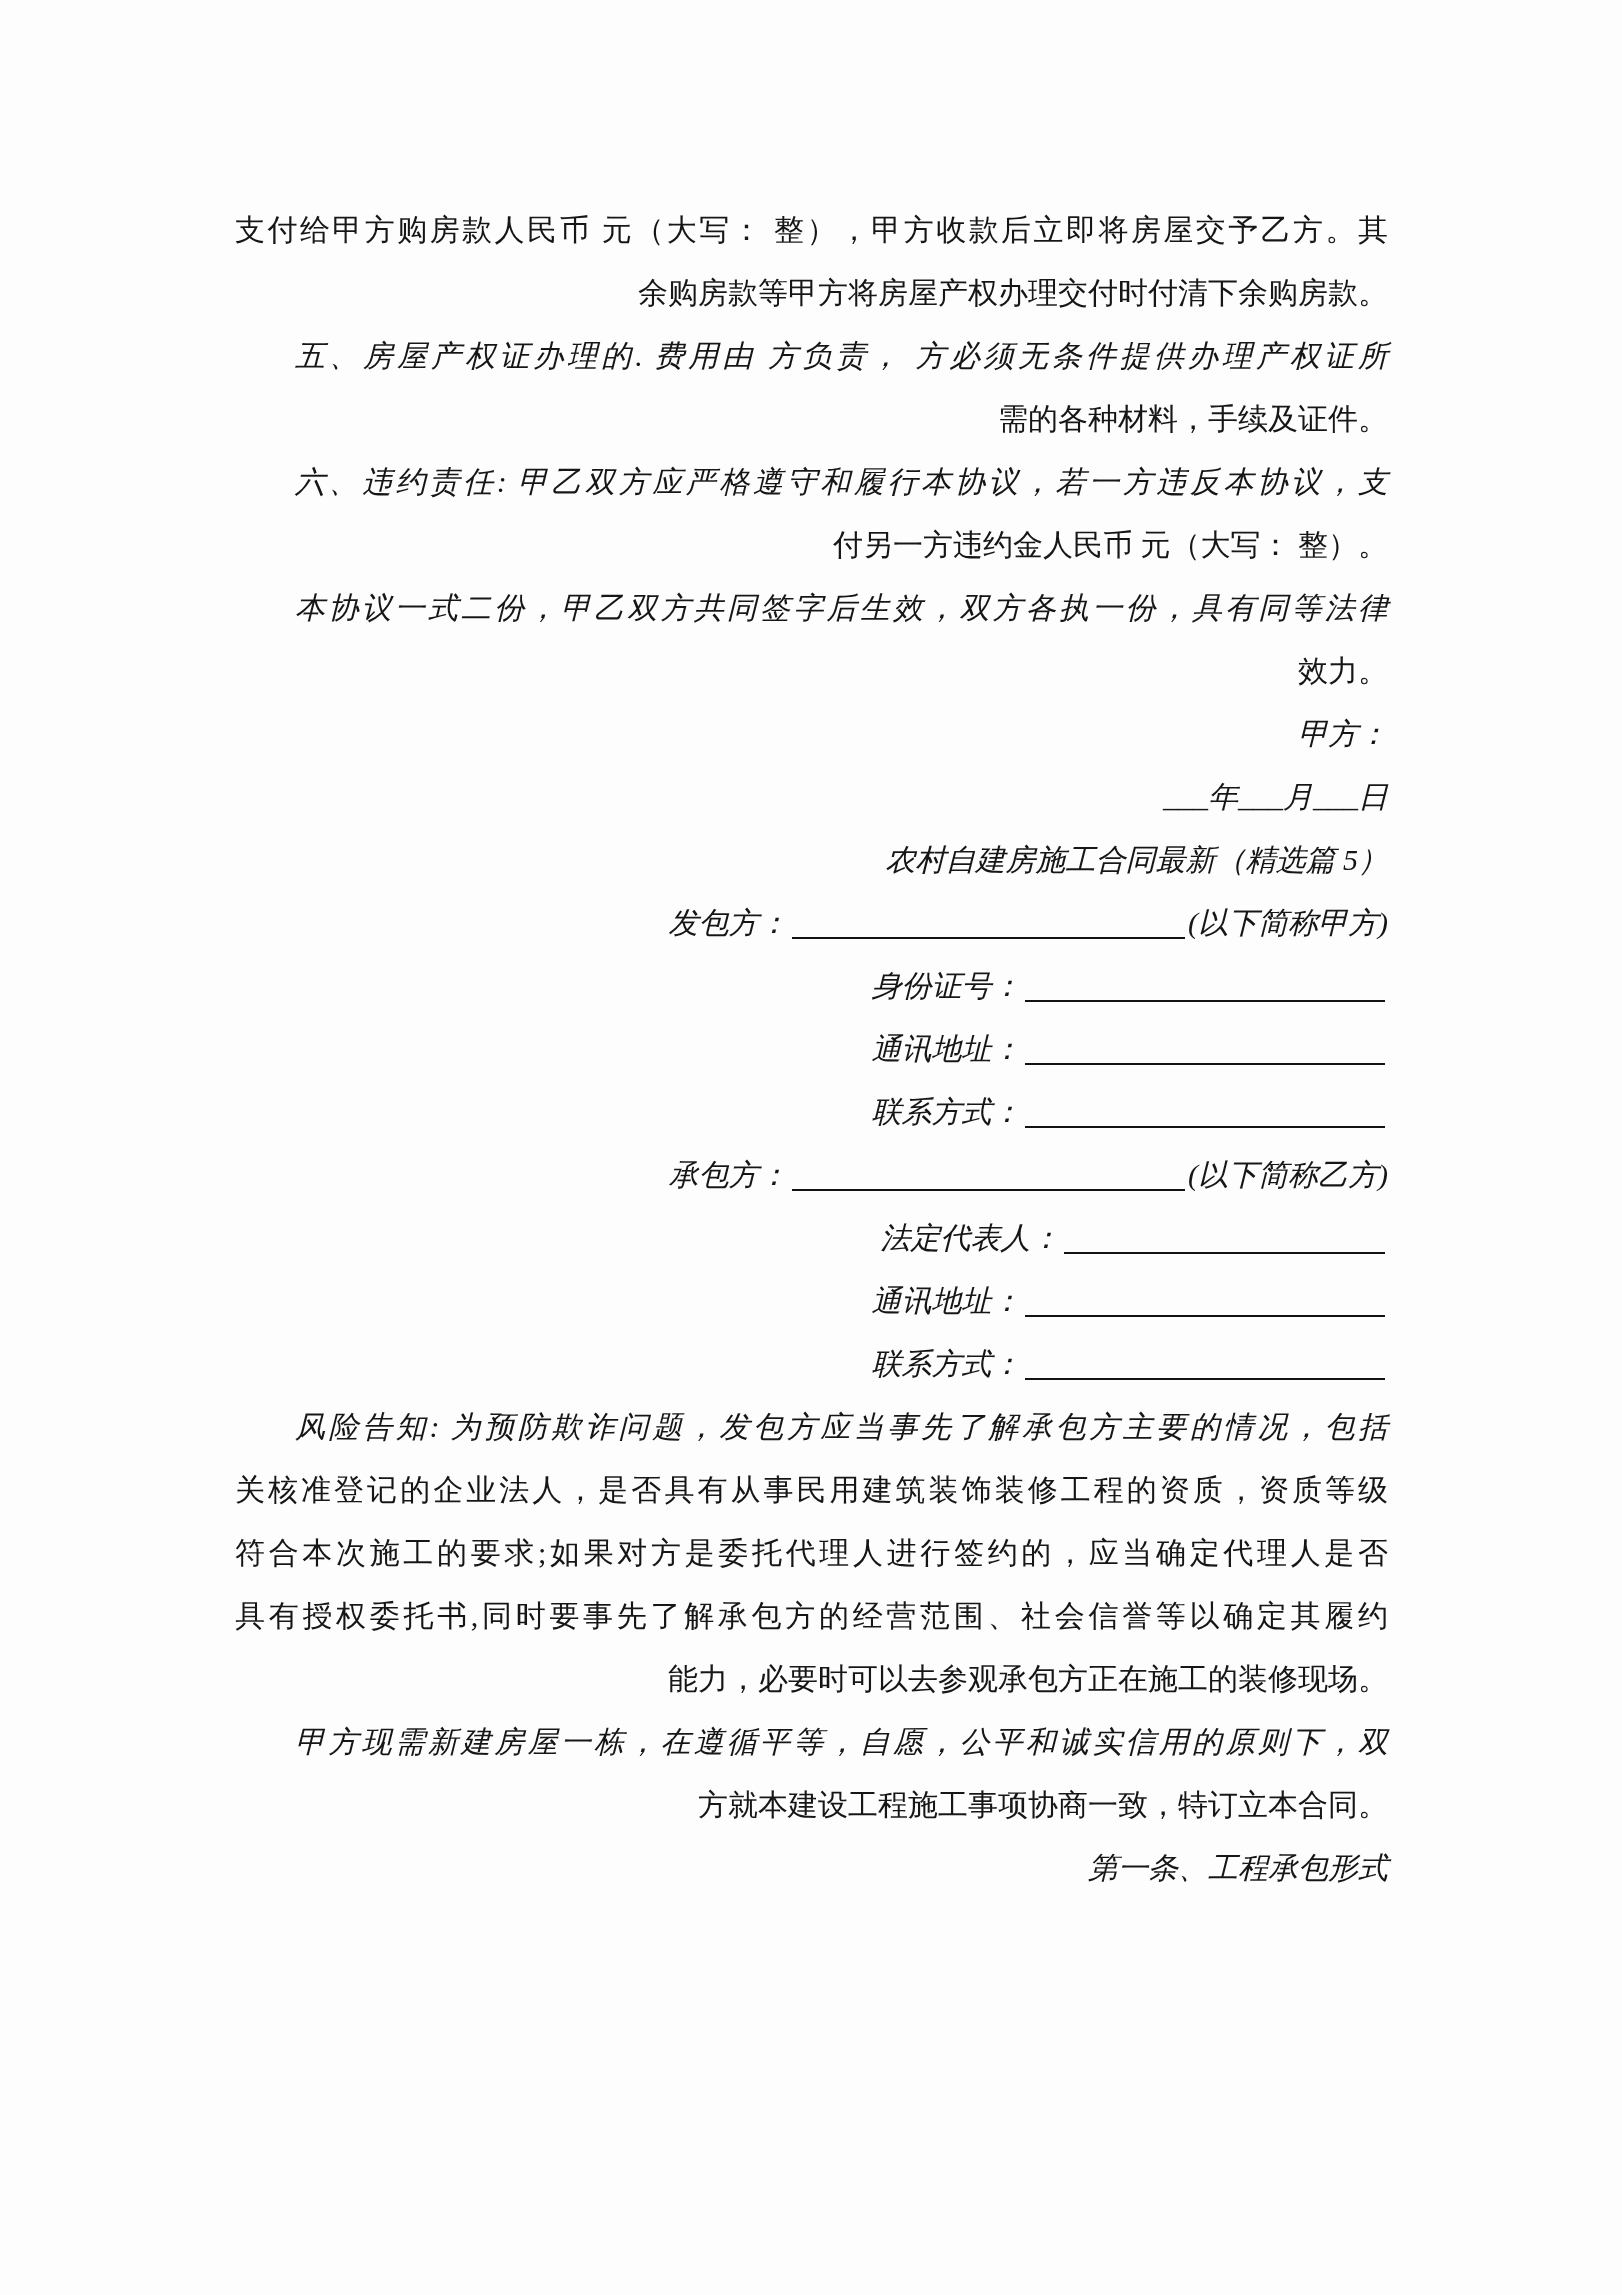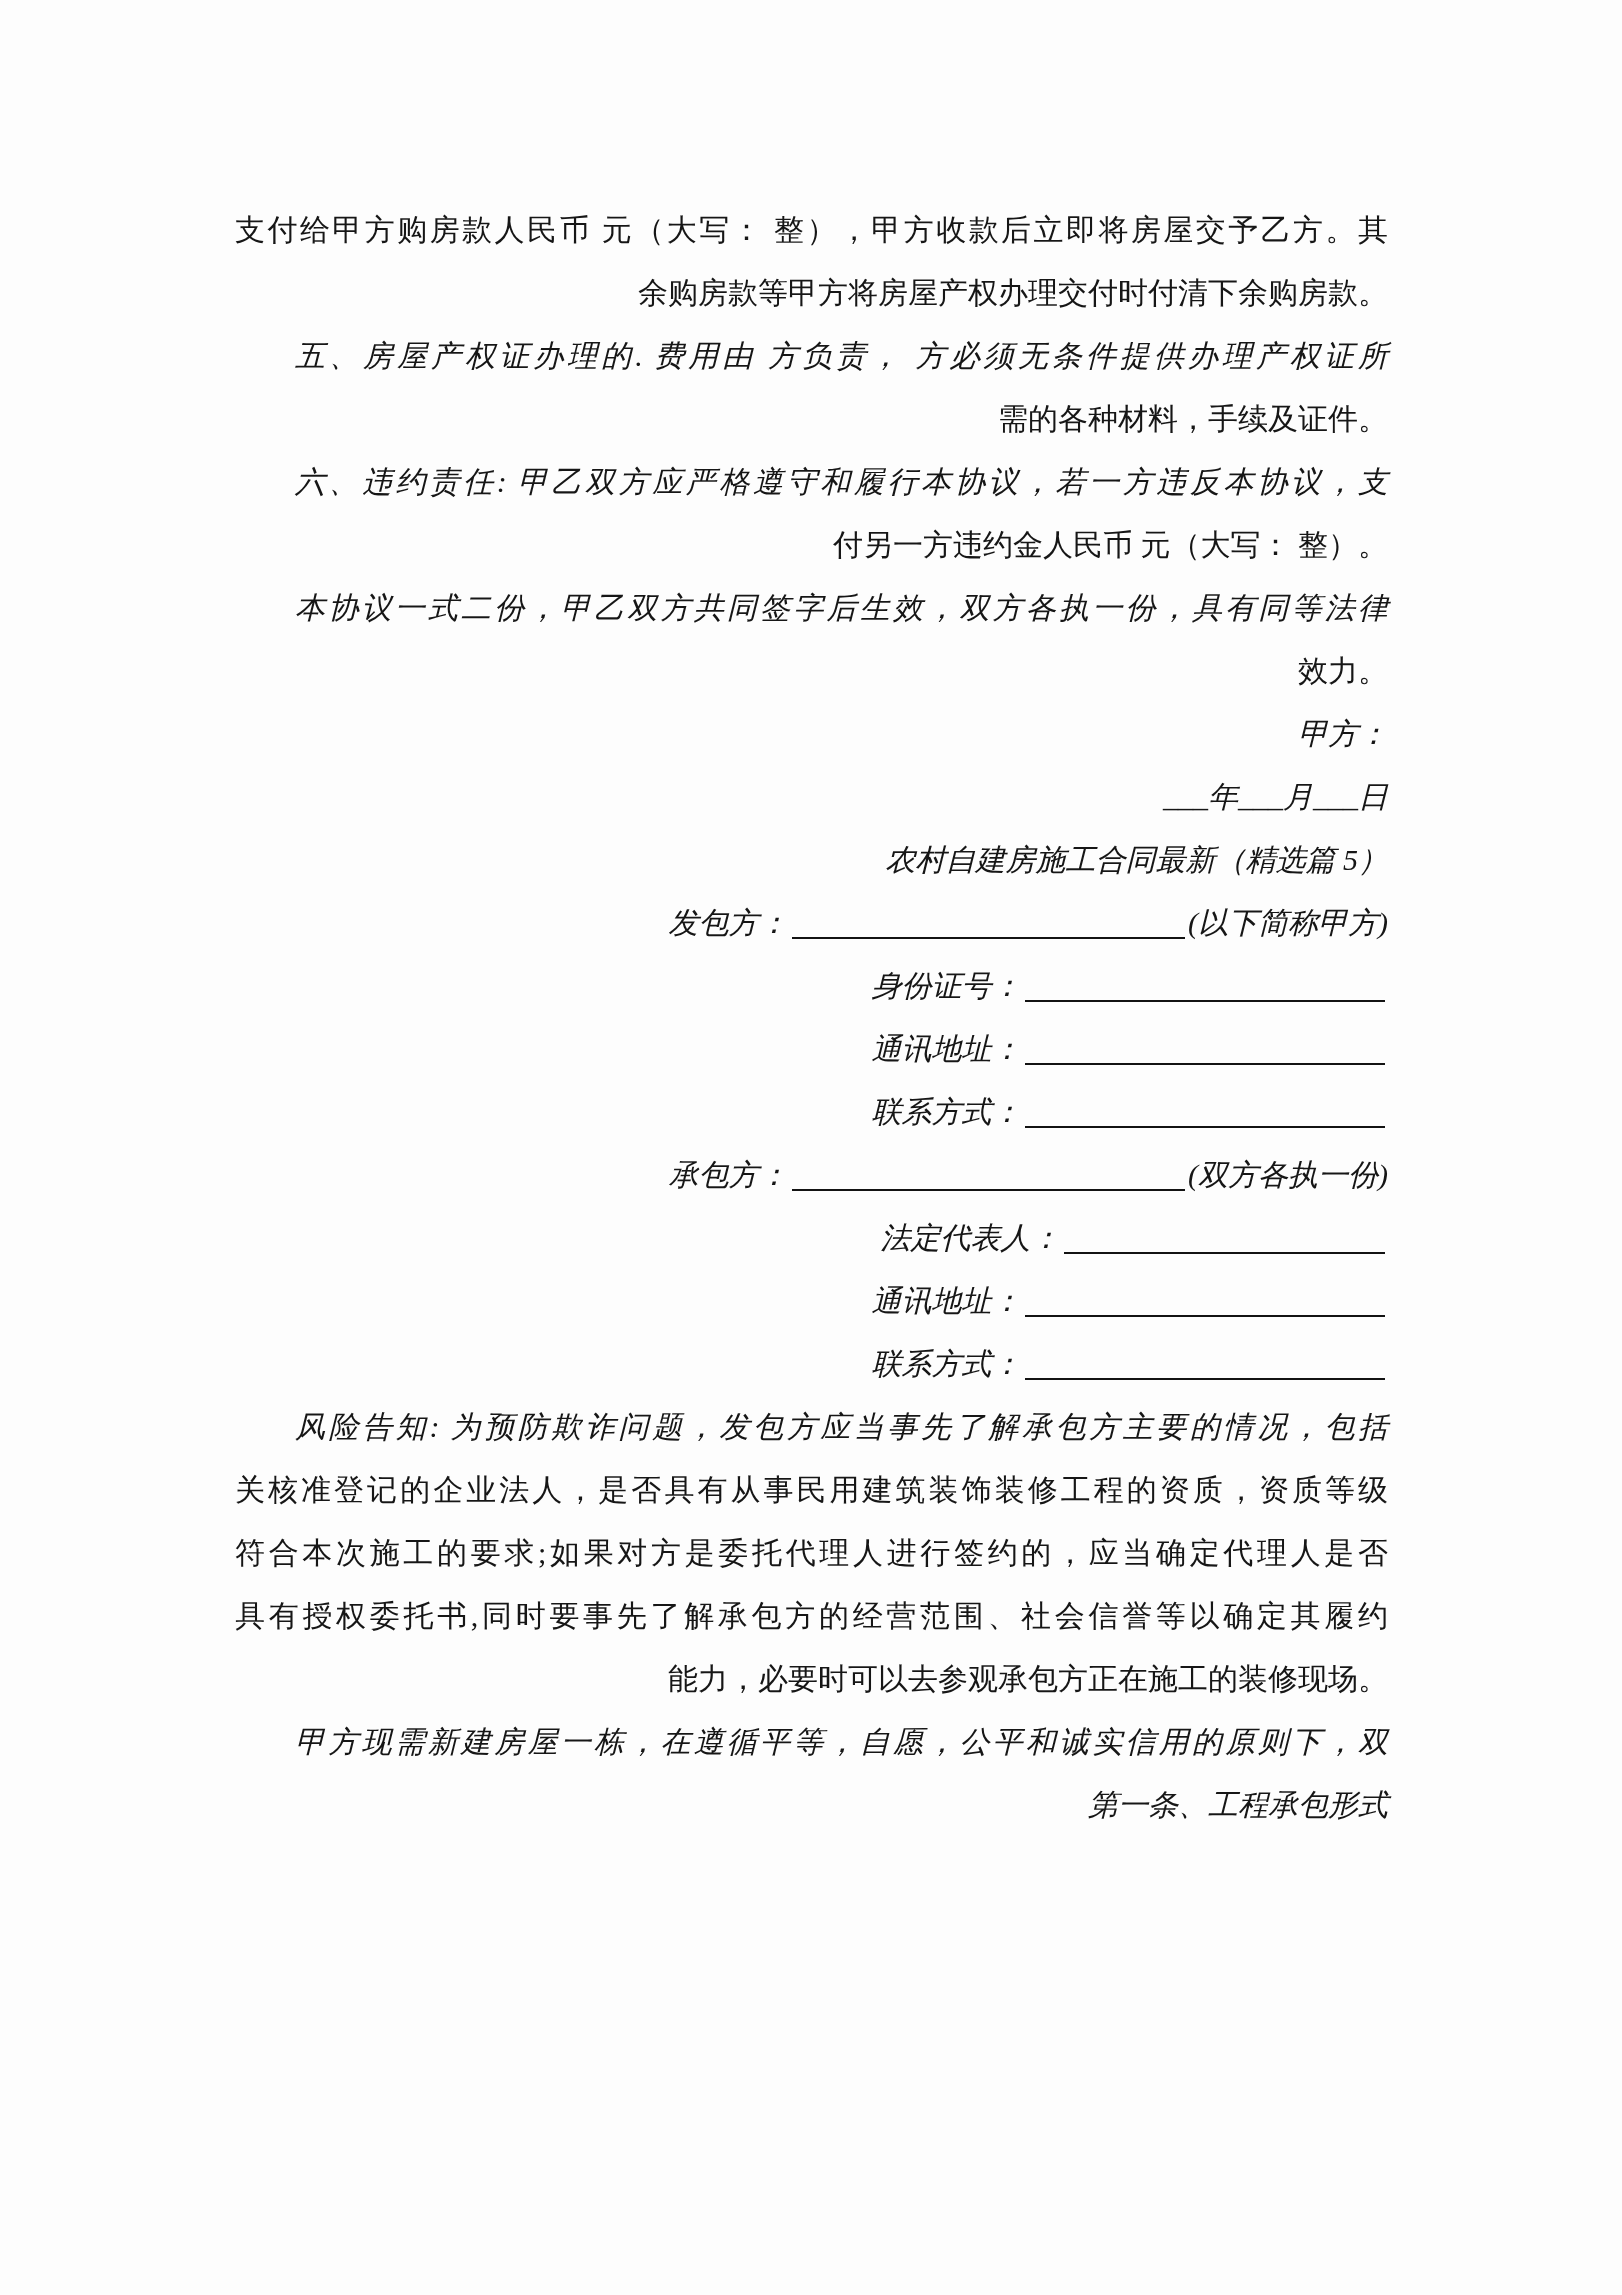--- a/index.html
+++ b/index.html
@@ -60,26 +60,27 @@
       <div class="line"><span class="run">付另一方违约金人民币 元（大写： 整）。</span></div>
       <div class="line indent fill"><span class="run">本协议一式二份，甲乙双方共同签字后生效，双方各执一份，具有同等法律</span></div>
       <div class="line"><span class="run">效力。</span></div>
       <div class="line indent"><span class="run">甲方：</span></div>
       <div class="line indent"><span class="run">___年___月___日</span></div>
       <div class="line indent"><span class="run">农村自建房施工合同最新（精选篇 5）</span></div>
       <div class="line indent"><span class="run">发包方：</span><span class="blank" style="width: 393px;"></span><span class="run">(以下简称甲方)</span></div>
       <div class="line indent"><span class="run">身份证号：</span><span class="blank" style="width: 360px;"></span></div>
       <div class="line indent"><span class="run">通讯地址：</span><span class="blank" style="width: 360px;"></span></div>
       <div class="line indent"><span class="run">联系方式：</span><span class="blank" style="width: 360px;"></span></div>
-      <div class="line indent"><span class="run">承包方：</span><span class="blank" style="width: 393px;"></span><span class="run">(双方各执一份)</span></div>
+      <div class="line indent"><span class="run">承包方：</span><span class="blank" style="width: 393px;"></span><span class="run">(以下简称乙方)</span></div>
       <div class="line indent"><span class="run">法定代表人：</span><span class="blank" style="width: 321px;"></span></div>
       <div class="line indent"><span class="run">通讯地址：</span><span class="blank" style="width: 360px;"></span></div>
       <div class="line indent"><span class="run">联系方式：</span><span class="blank" style="width: 360px;"></span></div>
       <div class="line indent fill"><span class="run">风险告知: 为预防欺诈问题，发包方应当事先了解承包方主要的情况，包括</span></div>
       <div class="line fill"><span class="run">关核准登记的企业法人，是否具有从事民用建筑装饰装修工程的资质，资质等级</span></div>
       <div class="line fill"><span class="run">符合本次施工的要求;如果对方是委托代理人进行签约的，应当确定代理人是否</span></div>
       <div class="line fill"><span class="run">具有授权委托书,同时要事先了解承包方的经营范围、社会信誉等以确定其履约</span></div>
       <div class="line"><span class="run">能力，必要时可以去参观承包方正在施工的装修现场。</span></div>
       <div class="line indent fill"><span class="run">甲方现需新建房屋一栋，在遵循平等，自愿，公平和诚实信用的原则下，双</span></div>
+      <div class="line"><span class="run">方就本建设工程施工事项协商一致，特订立本合同。</span></div>
       <div class="line indent"><span class="run">第一条、工程承包形式</span></div>
     </div>
 </div>
 
 
 </body></html>

